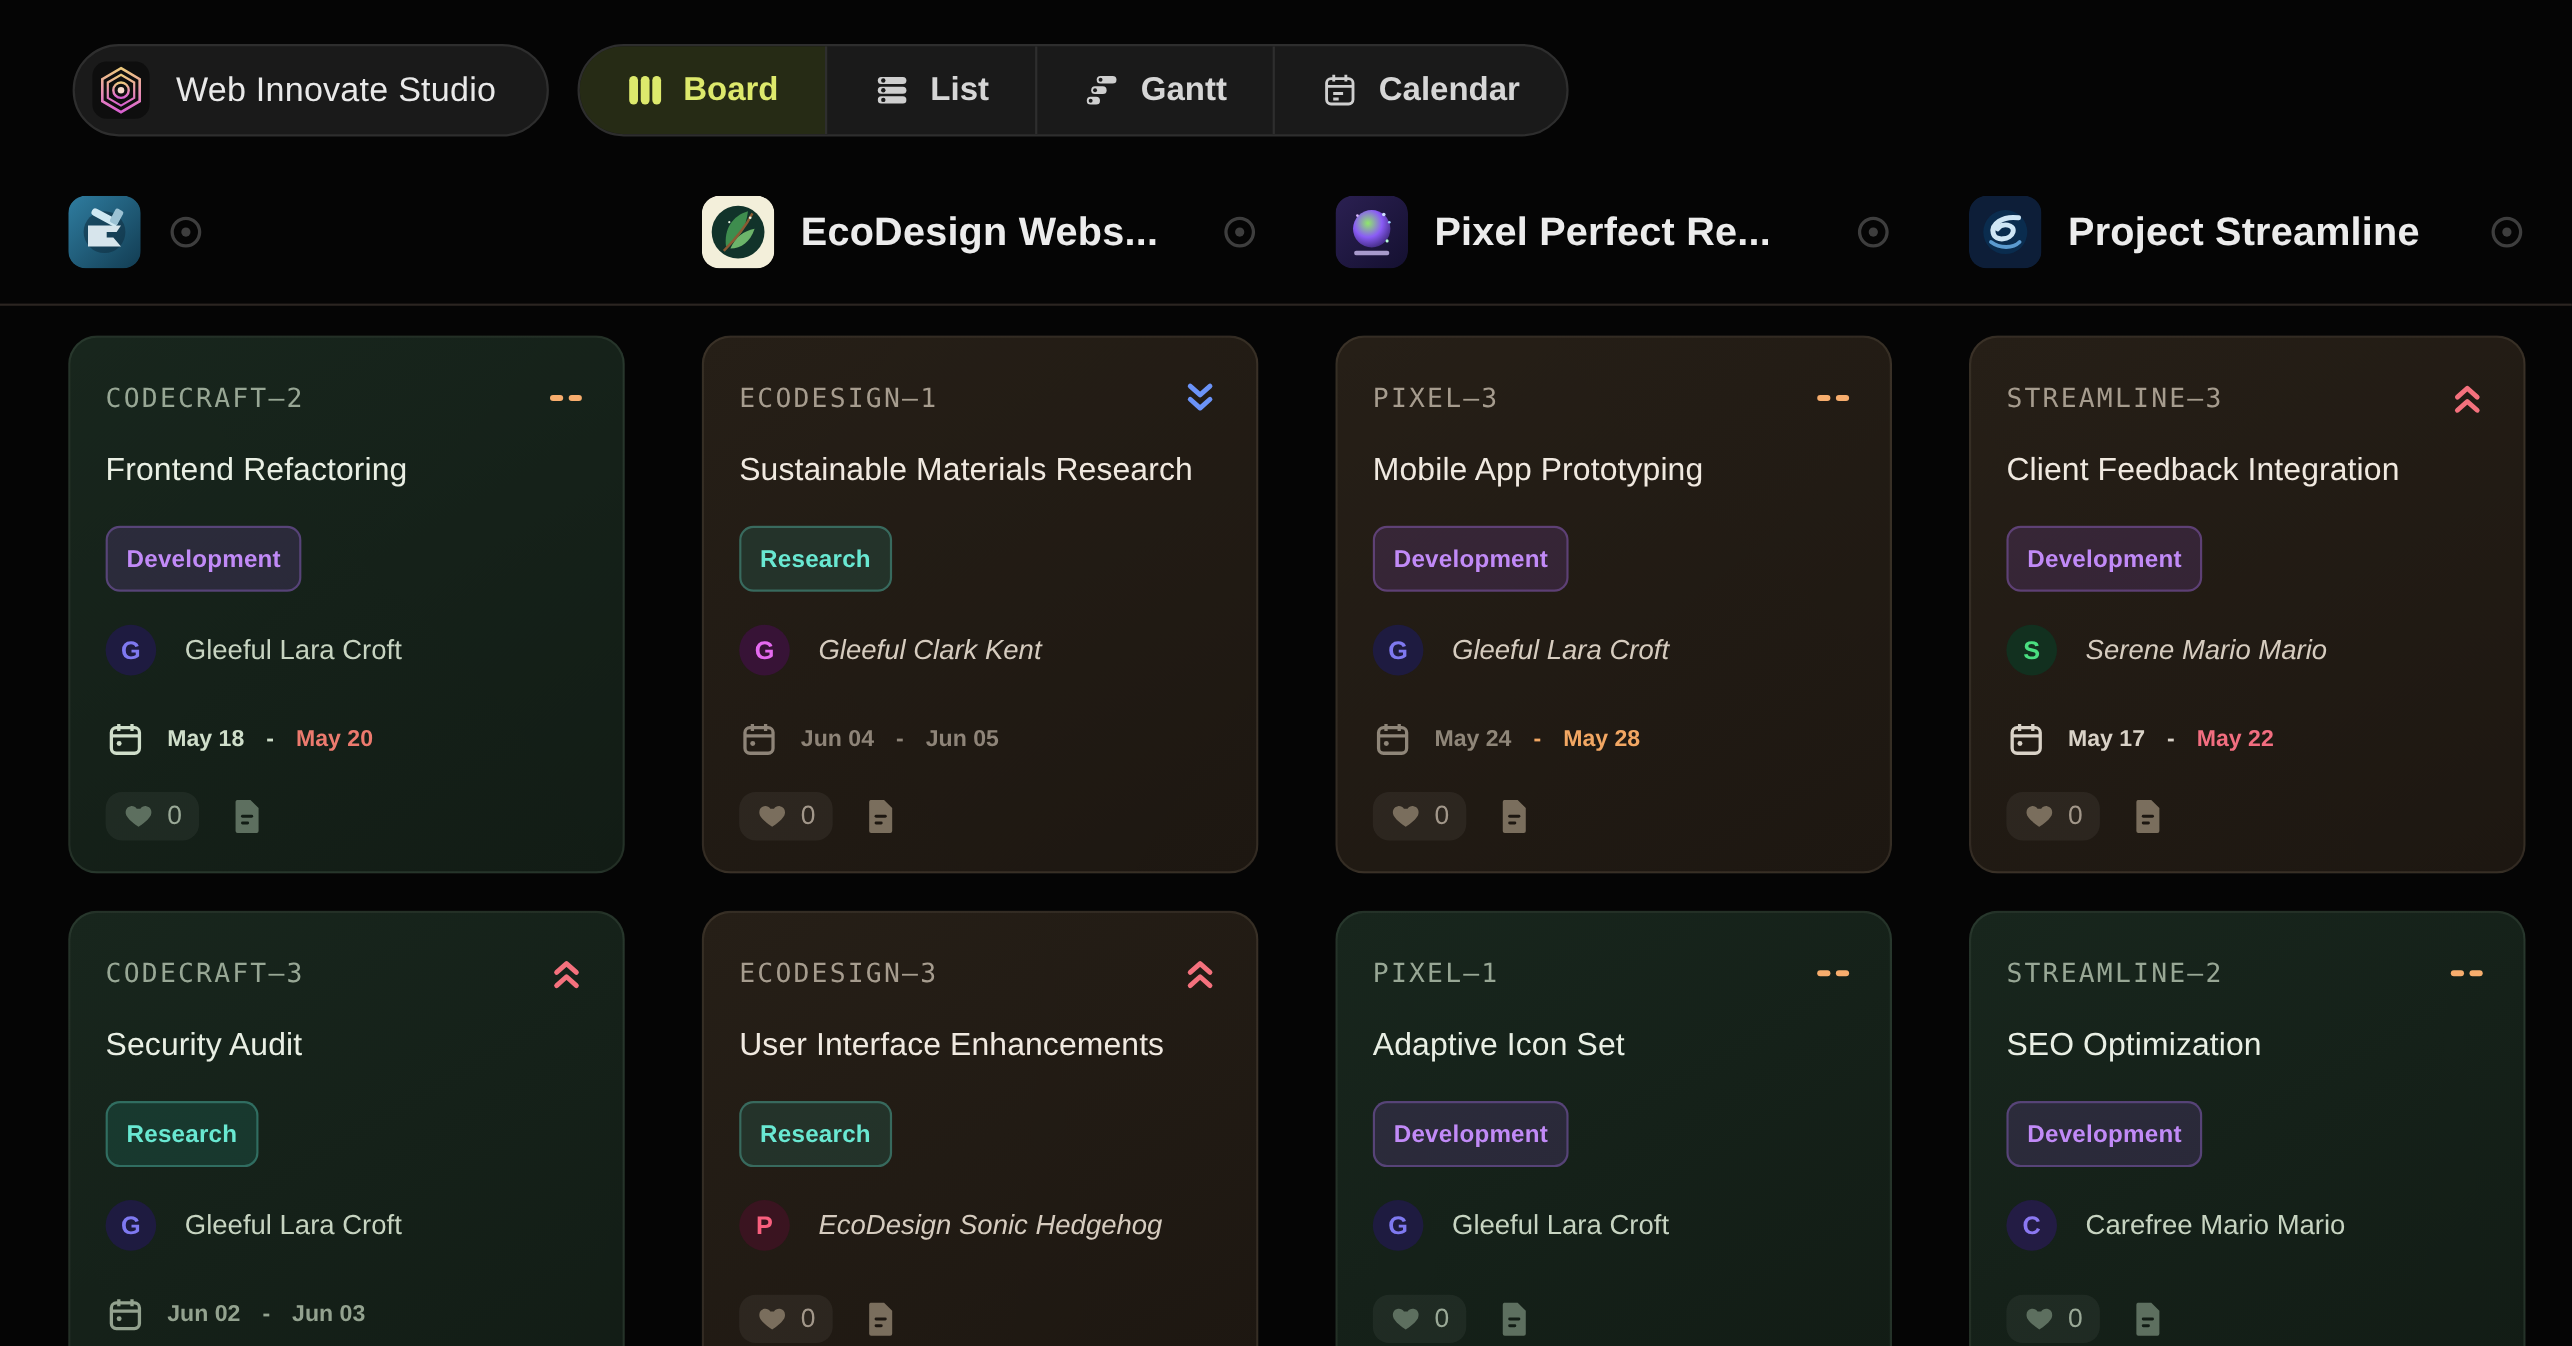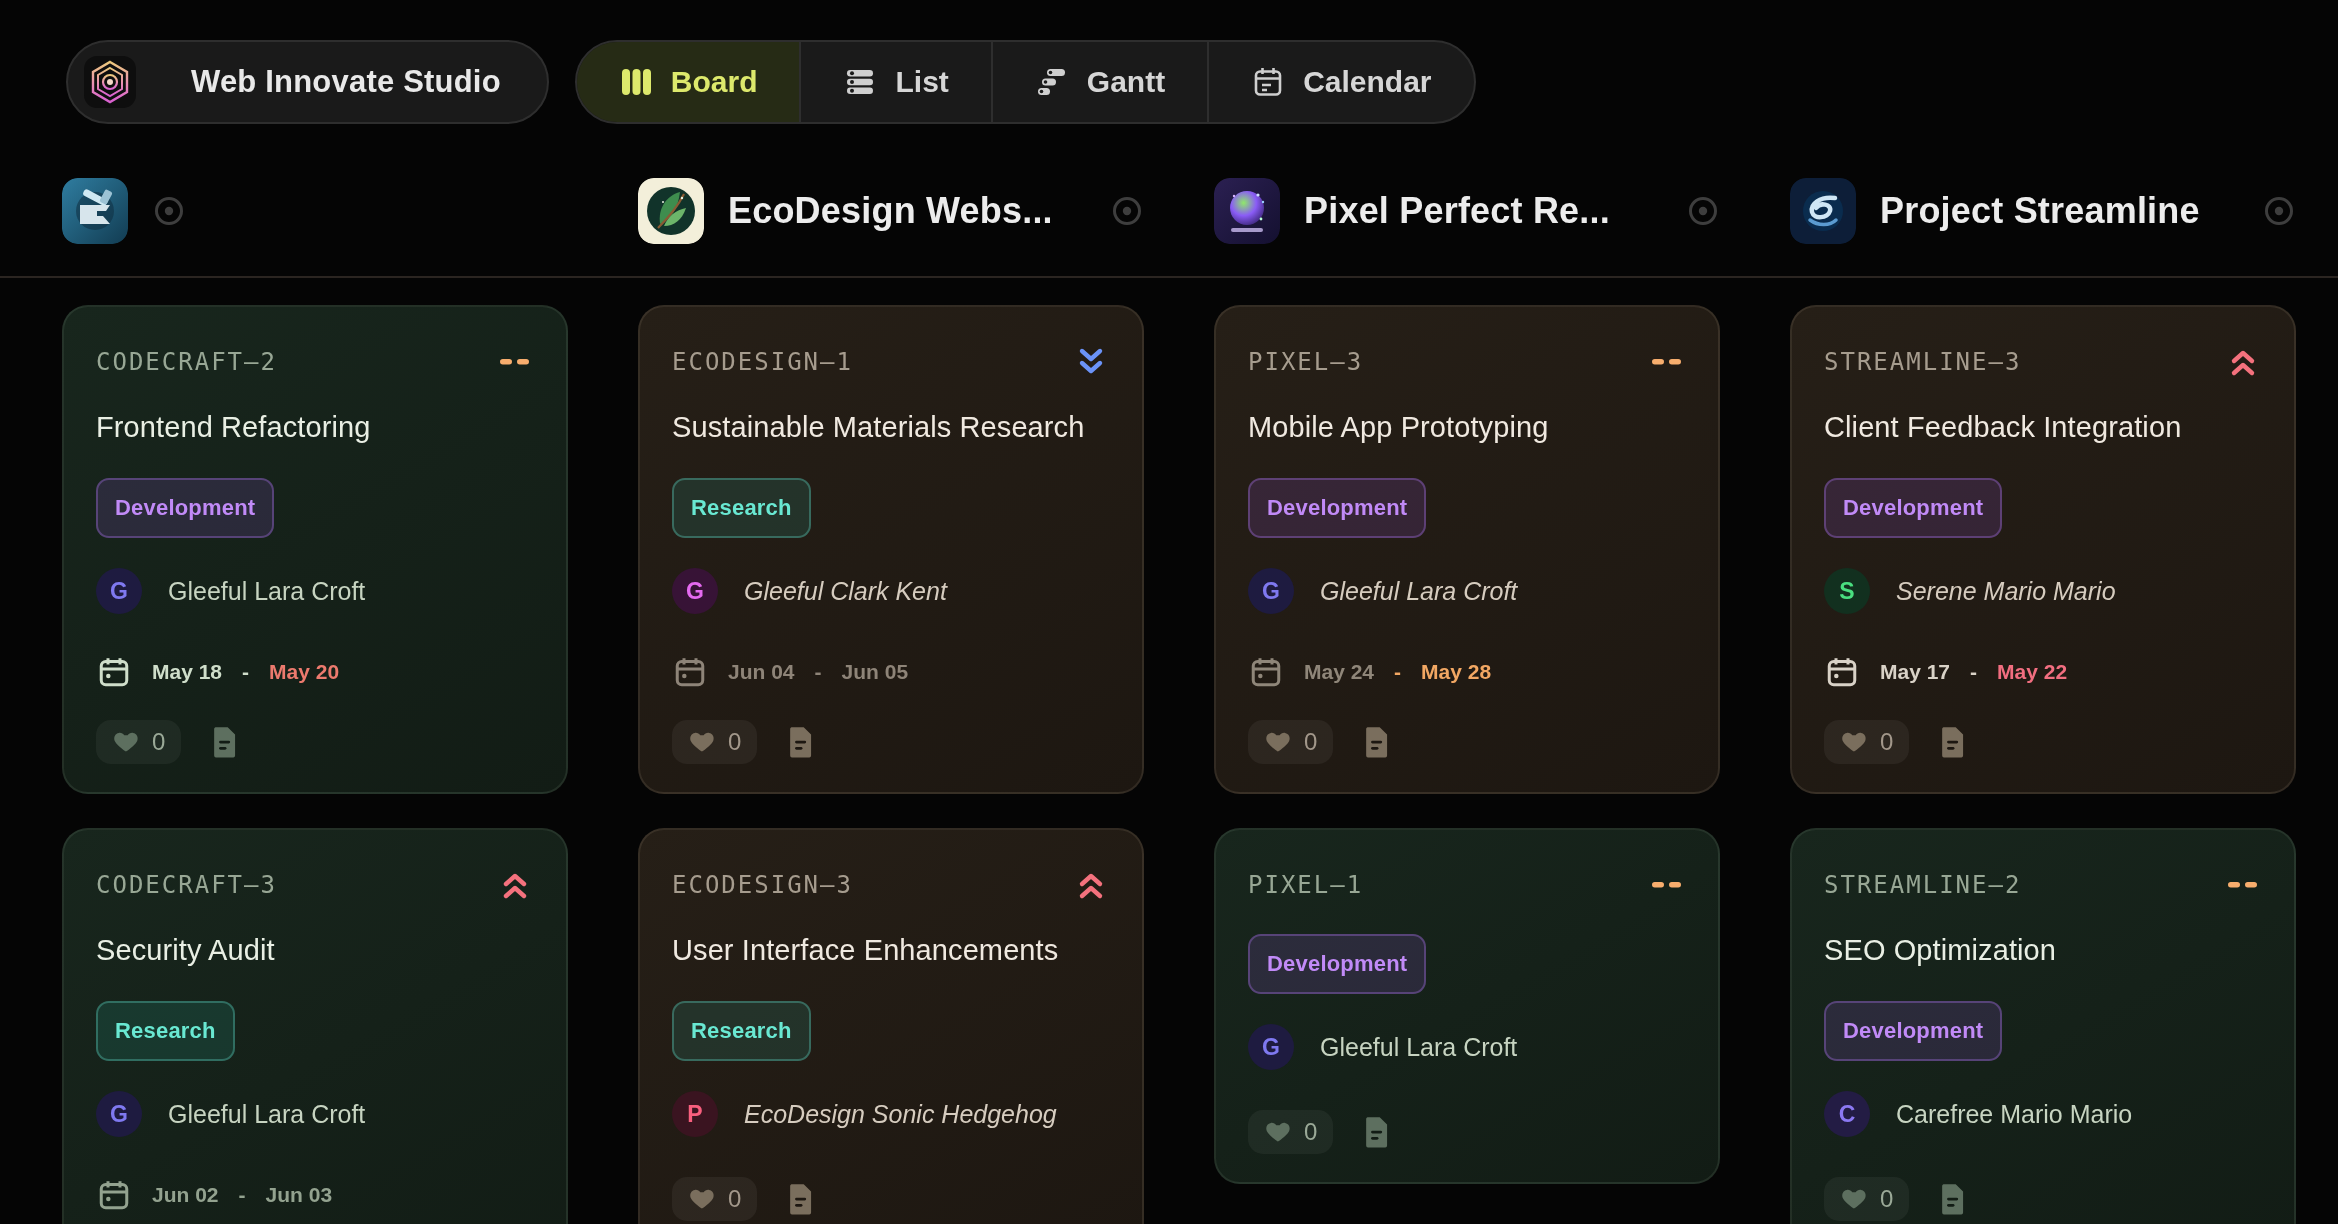--- a/index.html
+++ b/index.html
@@ -6,21 +6,21 @@
   html,body { width:2338px; height:1224px; overflow:hidden; background:#050505;
               font-family:"Liberation Sans", sans-serif; }
 
   
   .topbar { position:absolute; left:66px; top:40px; display:flex; gap:26px; }
   .pill { height:84px; border-radius:42px; background:#1a1a1a; border:2px solid #2e2e2e;
           display:flex; align-items:center; }
   .workspace { padding:0 46px 0 16px; gap:24px; }
   .ws-logo { width:52px; height:52px; border-radius:13px; background:#0e0e0e;
              display:flex; align-items:center; justify-content:center; }
-  .ws-name { color:#e9e9e9; font-size:31px; font-weight:700; letter-spacing:.2px; white-space:nowrap;margin-left:31px; }
+  .ws-name { color:#e9e9e9; font-size:31px; font-weight:400; letter-spacing:.2px; white-space:nowrap; }
 
   .tabgroup { overflow:hidden; padding:0; }
   .tab { height:100%; display:flex; align-items:center; gap:18px; padding:0 42px;
          color:#d6d6d6; font-size:30px; font-weight:600; border-right:2px solid #2e2e2e;
          cursor:default; white-space:nowrap; }
   .tab:last-child { border-right:none; }
   .tab.active { background:#262b15; color:#dde96c; }
   .tab .ticon { display:flex; align-items:center; }
 
   
@@ -465,20 +465,21 @@
   <article class="card green">
     <div class="crow1">
       <span class="ticket">PIXEL–1</span>
       <span class="prio">
             <svg width="38" height="38" viewBox="0 0 38 38" fill="#f7ad6d">
       <rect x="4" y="16" width="12" height="5.5" rx="2.75"></rect>
               <rect x="21" y="16" width="12" height="5.5" rx="2.75"></rect>
             </svg>
           </span>
     </div>
+    <h3 class="ctitle">Adaptive Icon Set</h3>
     <span class="tag" style="color: rgb(193, 138, 247); background: rgba(154, 86, 232, 0.16); border-color: rgba(172, 118, 240, 0.34);">Development</span>
     <div class="assignee">
       <span class="avatar" style="background: rgb(30, 27, 64); color: rgb(127, 121, 240);">G</span>
       <span class="aname">Gleeful Lara Croft</span>
     </div>
     
     <div class="cfoot">
       <span class="likes">
         <svg width="28" height="28" viewBox="0 0 24 24" class="heart" style="fill: rgb(93, 111, 95);">
           <path d="M12 21s-7.5-4.7-10-9.3C.5 8 2.2 4.6 5.6 4.1c2-.3 3.9.6 4.9 2.2h3c1-1.6 2.9-2.5 4.9-2.2 3.4.5 5.1 3.9 3.6 7.6C19.5 16.3 12 21 12 21z" transform="scale(0.95) translate(0.6,0.3)"></path>

